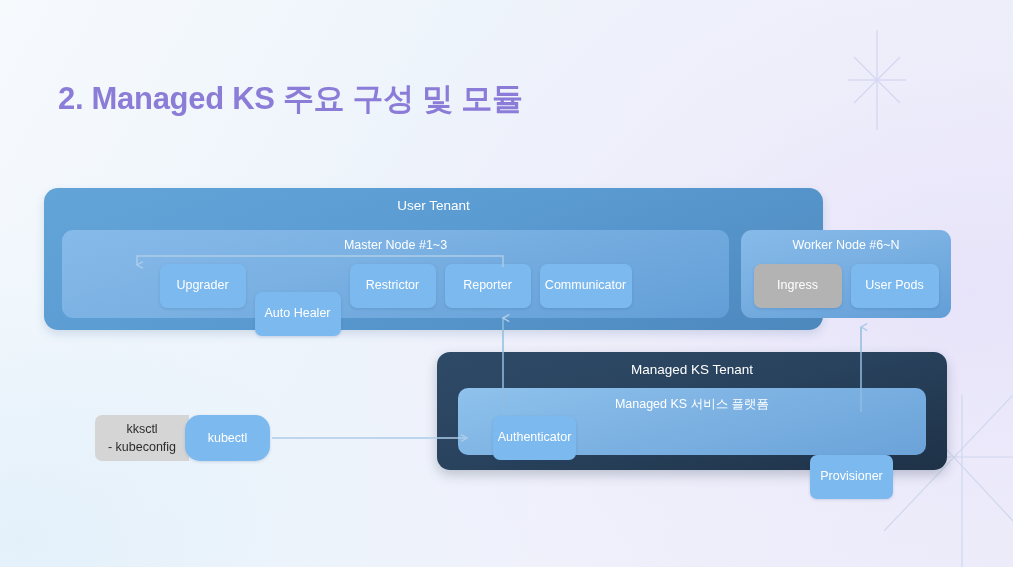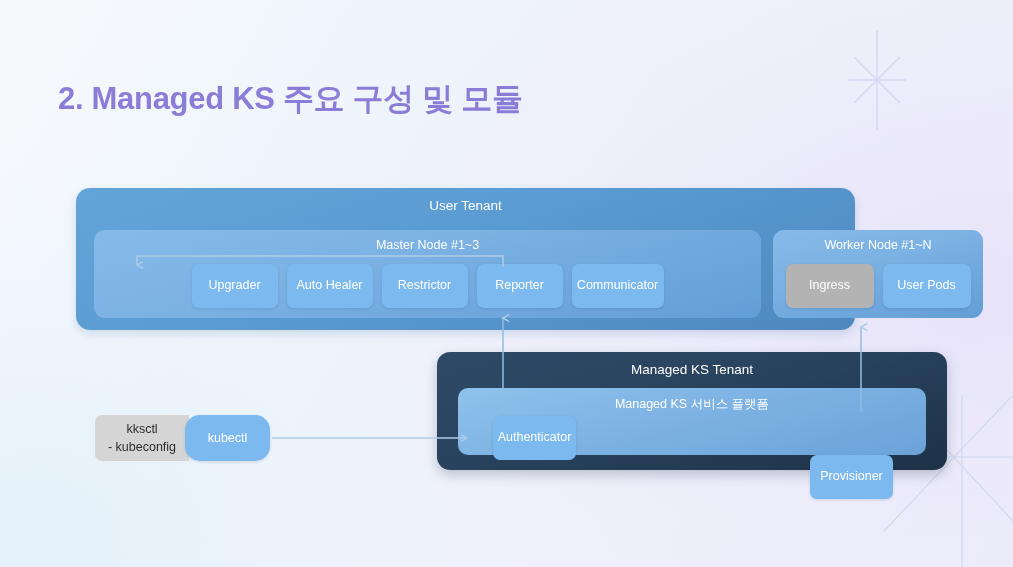--- a/index.html
+++ b/index.html
@@ -42,21 +42,21 @@
     white-space: nowrap;
   }
 
   
   .outer-box {
     position: absolute;
     border-radius: 14px;
   }
 
   #user-tenant {
-    left: 76px; top: 188px; width: 779px; height: 142px;
+    left: 44px; top: 188px; width: 779px; height: 142px;
     background: linear-gradient(160deg, #63a4d8 0%, #5a9bd2 45%, #4d88bd 100%);
     box-shadow: 0 4px 10px rgba(60,100,150,0.18);
   }
   #user-tenant-label {
     position: absolute; left: 0; right: 0; top: 10px;
     text-align: center;
     color: #ffffff;
     font-size: 13.5px;
   }
 
@@ -203,29 +203,29 @@
 
   <div id="title">2. Managed KS 주요 구성 및 모듈</div>
 
   <div class="outer-box" id="user-tenant">
     <div id="user-tenant-label">User Tenant</div>
 
     <div id="master-node">
       <div id="master-node-label">Master Node #1~3</div>
       <div class="chip-row">
         <div class="chip" style="width:86px;">Upgrader</div>
-        <div class="chip" style="width:86px;">Auto Healer</div>
+        <div class="chip" style="width:86px;margin-top:28px;">Auto Healer</div>
         <div class="chip" style="width:86px;">Restrictor</div>
         <div class="chip" style="width:86px;">Reporter</div>
         <div class="chip" style="width:92px;">Communicator</div>
       </div>
     </div>
 
     <div id="worker-node">
-      <div id="worker-node-label">Worker Node #1~N</div>
+      <div id="worker-node-label">Worker Node #6~N</div>
       <div class="chip-row">
         <div class="chip gray" style="width:88px;">Ingress</div>
         <div class="chip" style="width:88px;">User Pods</div>
       </div>
     </div>
   </div>
 
   <div class="outer-box" id="ks-tenant">
     <div id="ks-tenant-label">Managed KS Tenant</div>
 

